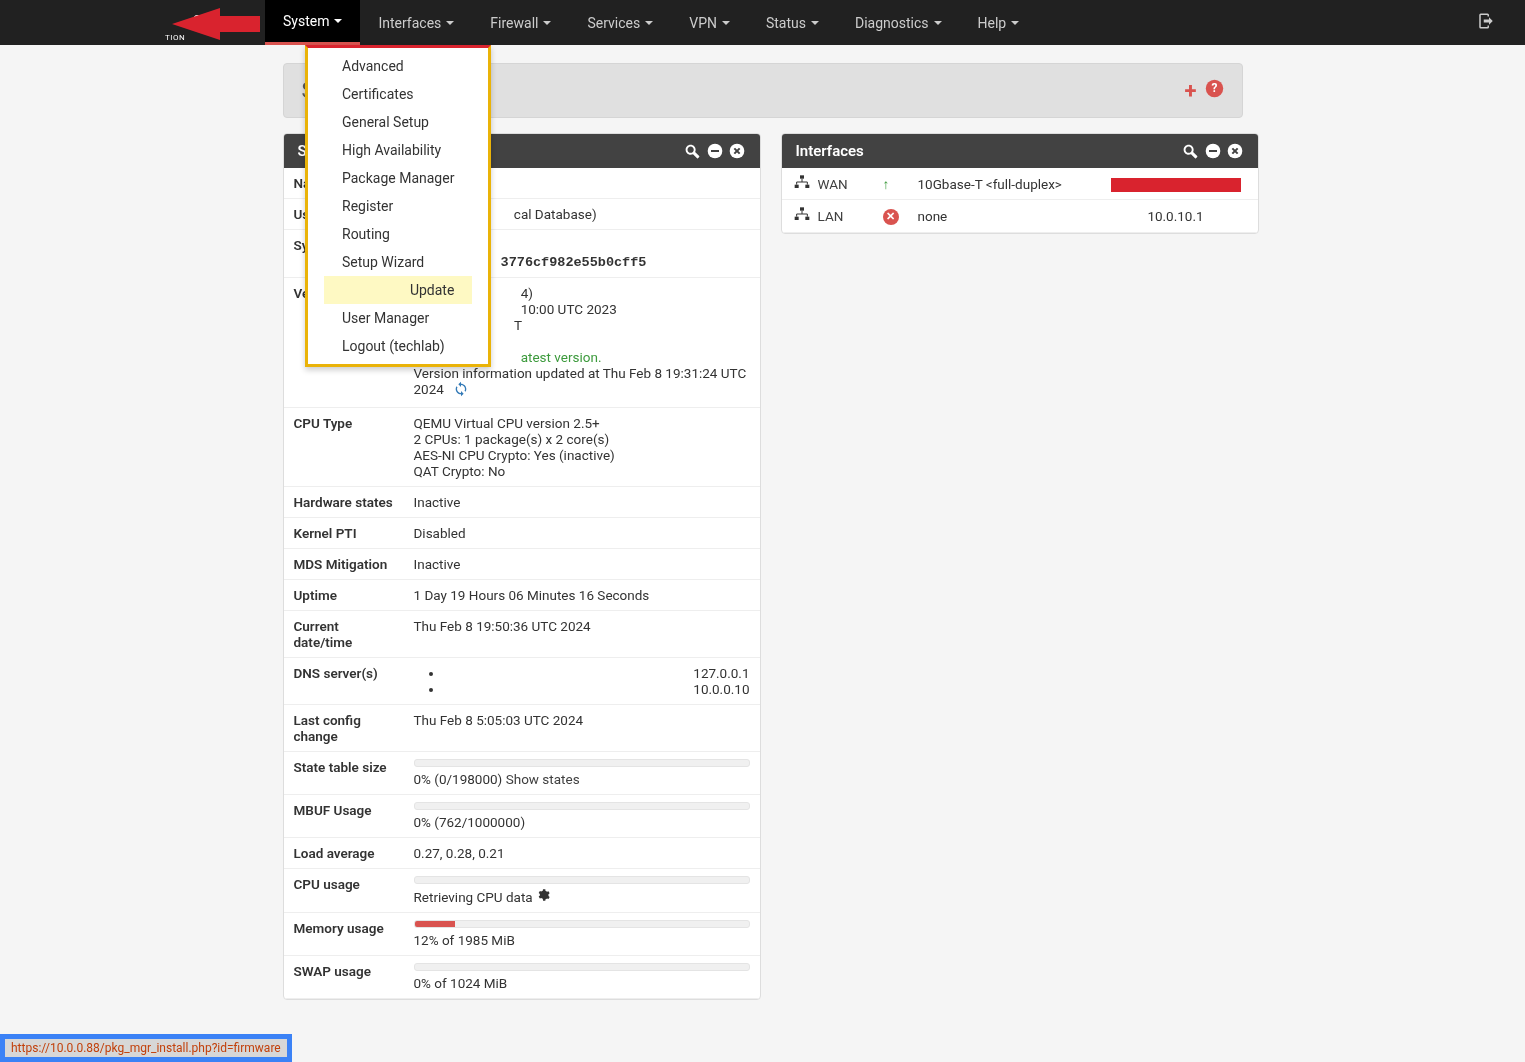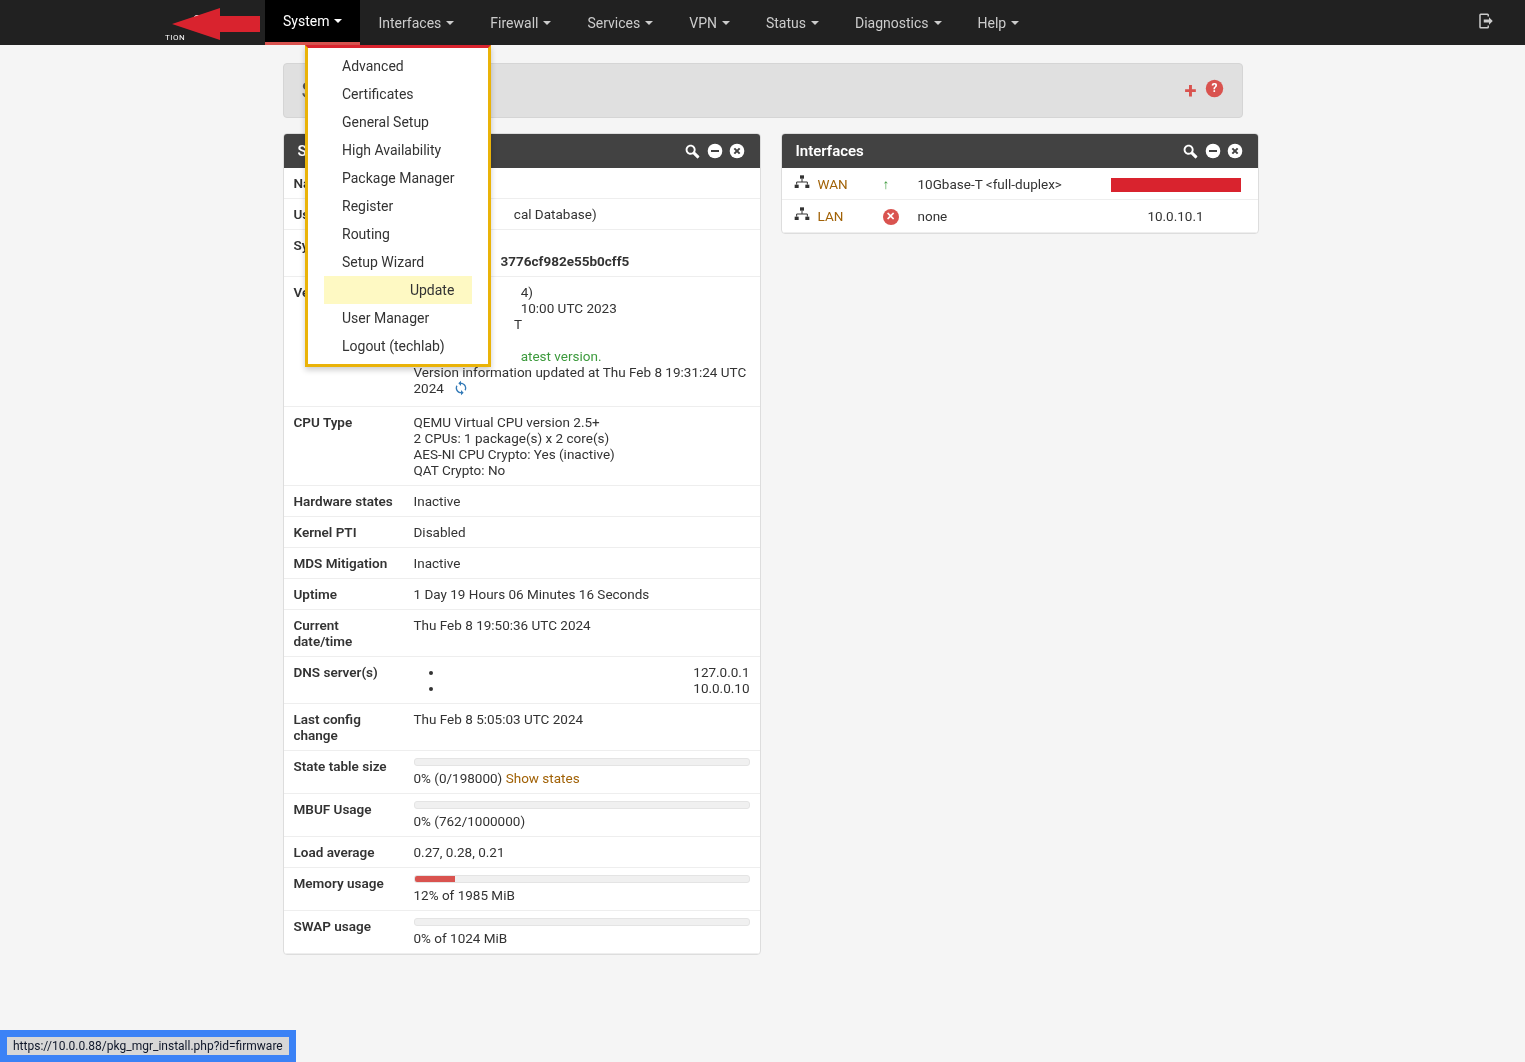--- a/index.html
+++ b/index.html
@@ -34,41 +34,41 @@
 .panel { background: #fff; border: 1px solid #ddd; border-radius: 4px; overflow: hidden; margin-bottom: 20px; }
 .panel-header { background: #424242; color: #fff; padding: 8px 14px; display: flex; align-items: center; justify-content: space-between; font-size: 15px; font-weight: 600; }
 .panel-header-actions { display: flex; gap: 4px; align-items: center; }
 .panel-header-actions .ico { width: 18px; height: 18px; cursor: pointer; display: inline-flex; align-items: center; justify-content: center; }
 
 .info-table { width: 100%; border-collapse: collapse; }
 .info-table tr { border-bottom: 1px solid #eee; }
 .info-table td { padding: 7px 10px; vertical-align: top; font-size: 13.5px; }
 .info-table td.label { width: 120px; font-weight: 600; color: #333; }
 .info-table td.value { color: #333; }
-.link { color: #a16207; cursor: pointer; }
+.link { color: #404040; cursor: pointer; }
 .green-text { color: #3c9a3c; }
-.bold { font-weight: 700; }
+.bold { font-weight: 700; font-family: Liberation Mono, monospace; }
 
 .progress { background: #f0f0f0; border: 1px solid #e4e4e4; border-radius: 3px; height: 8px; width: 100%; margin-bottom: 4px; position: relative; overflow: hidden; }
 .progress-bar { height: 100%; background: #d9534f; }
 
 .redact { background: #d9232e; display: inline-block; height: 14px; vertical-align: middle; }
 
 ul.simple { list-style: disc; margin-left: 30px; text-align: right; }
 
 .iface-row { display: flex; align-items: center; padding: 7px 12px; border-bottom: 1px solid #eee; font-size: 13.5px; }
 .iface-icon { width: 20px; margin-right: 4px; color: #333; }
 .iface-name { width: 65px; }
 .iface-status { width: 35px; }
 .iface-desc { flex: 1; }
 .iface-ip { width: 140px; text-align: center; }
 .status-up { color: #3c9a3c; font-weight: bold; }
 .status-down { background: #d9534f; color: #fff; border-radius: 50%; width: 16px; height: 16px; display: inline-flex; align-items: center; justify-content: center; font-size: 11px; font-weight: bold; }
 
-.statusbar-bottom { position: fixed; bottom: 0; left: 0; background: #d7d7d7; color: #0f172a; font-size: 12px; padding: 2px 6px; border: 7px solid #3b82f6; }
+.statusbar-bottom { position: fixed; bottom: 0; left: 0; background: #d7d7d7; color: #c2410c; font-size: 12px; padding: 2px 6px; border: 5px solid #3b82f6; }
 
 .gear-spin { display:inline-block; }
 .refresh-icon { color:#337ab7; cursor:pointer; display:inline-block; margin-left:6px; vertical-align:middle;}
 </style>
 </head>
 <body>
 
 <div class="navbar">
   <div class="logo-area">
     <span class="logo-text" style="left:28px; top:4px;">se</span>
@@ -264,20 +264,31 @@
               <div class="progress">
                     <div class="progress-bar" style="width:0%"></div>
                   </div>
               <span>0% (762/1000000)</span>
             </td>
           </tr>
           <tr>
                 <td class="label">Load average</td>
                 <td class="value">0.27, 0.28, 0.21</td>
               </tr>
+          <tr>
+                <td class="label">CPU usage</td>
+            <td class="value">
+              <div class="progress">
+                    <div class="progress-bar" style="width:0%"></div>
+                  </div>
+              <span>Retrieving CPU data </span><span class="gear-spin"><svg width="14" height="14" viewBox="0 0 24 24" fill="#333">
+                      <path d="M12 8a4 4 0 100 8 4 4 0 000-8zm9.4 4c0-.5 0-1-.1-1.4l2.1-1.6-2-3.5-2.5 1c-.8-.6-1.6-1.1-2.6-1.4L16 2h-4l-.3 2.7c-1 .3-1.8.8-2.6 1.4l-2.5-1-2 3.5 2.1 1.6c-.1.4-.1.9-.1 1.4s0 1 .1 1.4l-2.1 1.6 2 3.5 2.5-1c.8.6 1.6 1.1 2.6 1.4L12 22h4l.3-2.7c1-.3 1.8-.8 2.6-1.4l2.5 1 2-3.5-2.1-1.6c.1-.4.1-.9.1-1.4z"></path>
+                    </svg></span>
+            </td>
+          </tr>
           <tr>
                 <td class="label">Memory usage</td>
             <td class="value">
               <div class="progress">
                     <div class="progress-bar" style="width:12%"></div>
                   </div>
               <span>12% of 1985 MiB</span>
             </td>
           </tr>
           <tr>

